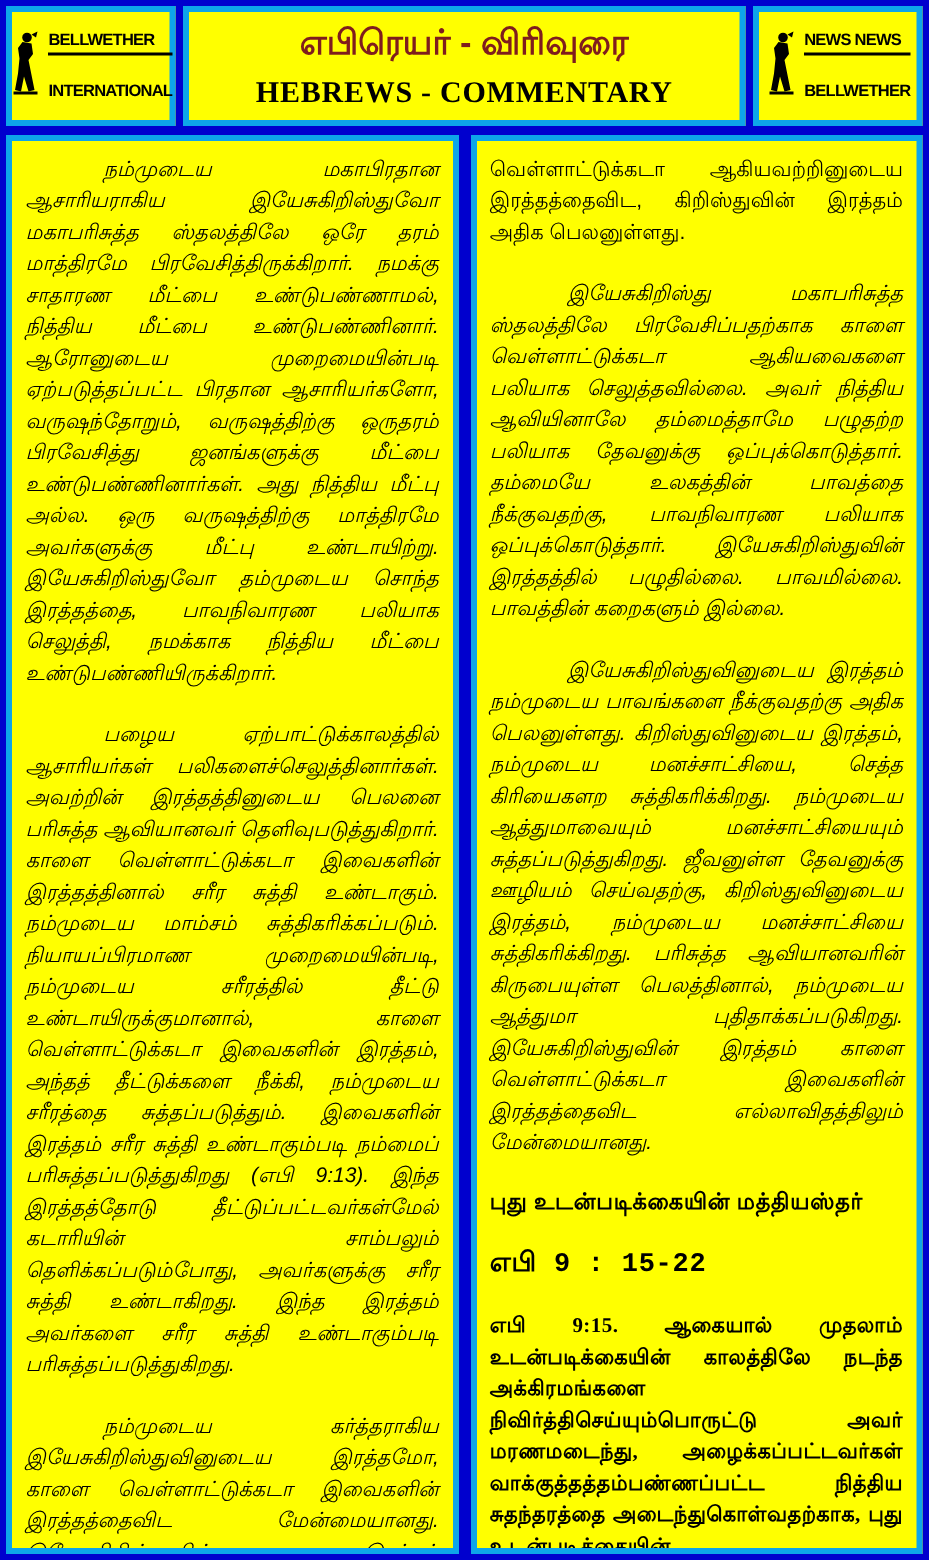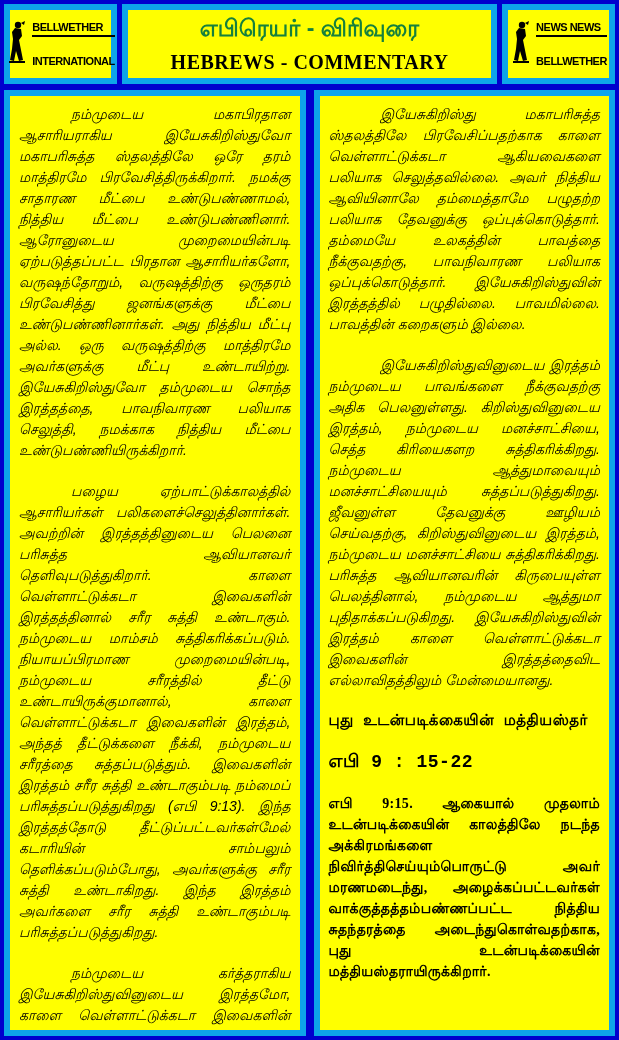--- a/index.html
+++ b/index.html
@@ -14,21 +14,21 @@
     box-sizing: border-box;
     width: 619px; height: 1040px;
     padding: 4px;
     display: flex; flex-direction: column; gap: 6px;
     background: #0000CE;
   }
   
   .header { display: flex; gap: 5px; height: 80px; flex: 0 0 auto; }
   .cell {
     background: #FFFF00;
-    border: 6px solid #0ea5e9;
+    border: 4px solid #0ea5e9;
     box-sizing: border-box;
   }
   .logo-box {
     width: 113px; flex: 0 0 auto;
     display: flex; align-items: center; justify-content: center; gap: 4px;
     padding: 2px;
   }
   .logo-figure { flex: 0 0 auto; }
   .logo-text { display: flex; flex-direction: column; line-height: 1.15; }
   .logo-line1 {
@@ -39,21 +39,21 @@
   .logo-line2 {
     font-weight: bold; font-size: 11px; letter-spacing: -0.5px; margin-top: 18px;
     font-family: "Liberation Sans", sans-serif;
   }
   .title-box {
     flex: 1 1 auto;
     display: flex; flex-direction: column; align-items: center; justify-content: center;
     gap: 6px; padding: 4px;
   }
   .title-tamil {
-    font-size: 23px; font-weight: bold; color: #15803d;
+    font-size: 23px; font-weight: bold; color: #7f1d1d;
     font-family: "Liberation Sans", sans-serif;
   }
   .title-english {
     font-size: 20px; font-weight: bold;
     font-family: "Liberation Serif", serif;
     letter-spacing: 0.5px;
   }
   
   .body-row { display: flex; gap: 8px; flex: 1 1 auto; min-height: 0; }
   .column {
@@ -62,21 +62,21 @@
     overflow: hidden;
     font-size: 14px;
     line-height: 21px;
     text-align: justify;
   }
   .column p { margin: 0 0 20px 0; }
   .column p.indent { text-indent: 52px; font-style: italic; }
   .column p.noindent { text-indent: 0; }
   .section-heading {
     font-weight: bold;
-    font-family: Liberation Mono, monospace;
+    font-family: Liberation Serif, serif;
     letter-spacing: 0.5px;
     font-size: 15px;
     margin: 0 0 4px 0;
   }
   .section-ref {
     font-weight: bold;
     font-family: Liberation Mono, monospace;
     letter-spacing: 0.5px;
     font-size: 18px;
     margin: 0 0 20px 0;
@@ -137,20 +137,21 @@
 
   <div class="body-row">
 
     <div class="cell column">
       <p class="indent">நம்முடைய மகாபிரதான ஆசாரியராகிய இயேசுகிறிஸ்துவோ மகாபரிசுத்த ஸ்தலத்திலே ஒரே தரம் மாத்திரமே பிரவேசித்திருக்கிறார். நமக்கு சாதாரண மீட்பை உண்டுபண்ணாமல், நித்திய மீட்பை உண்டுபண்ணினார். ஆரோனுடைய முறைமையின்படி ஏற்படுத்தப்பட்ட பிரதான ஆசாரியர்களோ, வருஷந்தோறும், வருஷத்திற்கு ஒருதரம் பிரவேசித்து ஜனங்களுக்கு மீட்பை உண்டுபண்ணினார்கள். அது நித்திய மீட்பு அல்ல. ஒரு வருஷத்திற்கு மாத்திரமே அவர்களுக்கு மீட்பு உண்டாயிற்று. இயேசுகிறிஸ்துவோ தம்முடைய சொந்த இரத்தத்தை, பாவநிவாரண பலியாக செலுத்தி, நமக்காக நித்திய மீட்பை உண்டுபண்ணியிருக்கிறார்.</p>
       <p class="indent">பழைய ஏற்பாட்டுக்காலத்தில் ஆசாரியர்கள் பலிகளைச்செலுத்தினார்கள். அவற்றின் இரத்தத்தினுடைய பெலனை பரிசுத்த ஆவியானவர் தெளிவுபடுத்துகிறார். காளை வெள்ளாட்டுக்கடா இவைகளின் இரத்தத்தினால் சரீர சுத்தி உண்டாகும். நம்முடைய மாம்சம் சுத்திகரிக்கப்படும். நியாயப்பிரமாண முறைமையின்படி, நம்முடைய சரீரத்தில் தீட்டு உண்டாயிருக்குமானால், காளை வெள்ளாட்டுக்கடா இவைகளின் இரத்தம், அந்தத் தீட்டுக்களை நீக்கி, நம்முடைய சரீரத்தை சுத்தப்படுத்தும். இவைகளின் இரத்தம் சரீர சுத்தி உண்டாகும்படி நம்மைப் பரிசுத்தப்படுத்துகிறது (எபி 9:13). இந்த இரத்தத்தோடு தீட்டுப்பட்டவர்கள்மேல் கடாரியின் சாம்பலும் தெளிக்கப்படும்போது, அவர்களுக்கு சரீர சுத்தி உண்டாகிறது. இந்த இரத்தம் அவர்களை சரீர சுத்தி உண்டாகும்படி பரிசுத்தப்படுத்துகிறது.</p>
       <p class="indent">நம்முடைய கர்த்தராகிய இயேசுகிறிஸ்துவினுடைய இரத்தமோ, காளை வெள்ளாட்டுக்கடா இவைகளின் இரத்தத்தைவிட மேன்மையானது. இயேசுகிறிஸ்துவின் இரத்தம் பரிசுத்தமானது. நம்முடைய சகல பாவங்களையும் போக்கக்கூடியது. காளை</p>
     </div>
 
     <div class="cell column">
+      <p class="noindent">வெள்ளாட்டுக்கடா ஆகியவற்றினுடைய இரத்தத்தைவிட, கிறிஸ்துவின் இரத்தம் அதிக பெலனுள்ளது.</p>
       <p class="indent">இயேசுகிறிஸ்து மகாபரிசுத்த ஸ்தலத்திலே பிரவேசிப்பதற்காக காளை வெள்ளாட்டுக்கடா ஆகியவைகளை பலியாக செலுத்தவில்லை. அவர் நித்திய ஆவியினாலே தம்மைத்தாமே பழுதற்ற பலியாக தேவனுக்கு ஒப்புக்கொடுத்தார். தம்மையே உலகத்தின் பாவத்தை நீக்குவதற்கு, பாவநிவாரண பலியாக ஒப்புக்கொடுத்தார். இயேசுகிறிஸ்துவின் இரத்தத்தில் பழுதில்லை. பாவமில்லை. பாவத்தின் கறைகளும் இல்லை.</p>
       <p class="indent">இயேசுகிறிஸ்துவினுடைய இரத்தம் நம்முடைய பாவங்களை நீக்குவதற்கு அதிக பெலனுள்ளது. கிறிஸ்துவினுடைய இரத்தம், நம்முடைய மனச்சாட்சியை, செத்த கிரியைகளற சுத்திகரிக்கிறது. நம்முடைய ஆத்துமாவையும் மனச்சாட்சியையும் சுத்தப்படுத்துகிறது. ஜீவனுள்ள தேவனுக்கு ஊழியம் செய்வதற்கு, கிறிஸ்துவினுடைய இரத்தம், நம்முடைய மனச்சாட்சியை சுத்திகரிக்கிறது. பரிசுத்த ஆவியானவரின் கிருபையுள்ள பெலத்தினால், நம்முடைய ஆத்துமா புதிதாக்கப்படுகிறது. இயேசுகிறிஸ்துவின் இரத்தம் காளை வெள்ளாட்டுக்கடா இவைகளின் இரத்தத்தைவிட எல்லாவிதத்திலும் மேன்மையானது.</p>
       <p class="section-heading">புது உடன்படிக்கையின் மத்தியஸ்தர்</p>
       <p class="section-ref">எபி 9 : 15-22</p>
       <p class="bold-para">எபி 9:15. ஆகையால் முதலாம் உடன்படிக்கையின் காலத்திலே நடந்த அக்கிரமங்களை நிவிர்த்திசெய்யும்பொருட்டு அவர் மரணமடைந்து, அழைக்கப்பட்டவர்கள் வாக்குத்தத்தம்பண்ணப்பட்ட நித்திய சுதந்தரத்தை அடைந்துகொள்வதற்காக, புது உடன்படிக்கையின் மத்தியஸ்தராயிருக்கிறார்.</p>
     </div>
 
   </div>
 
 </div>

